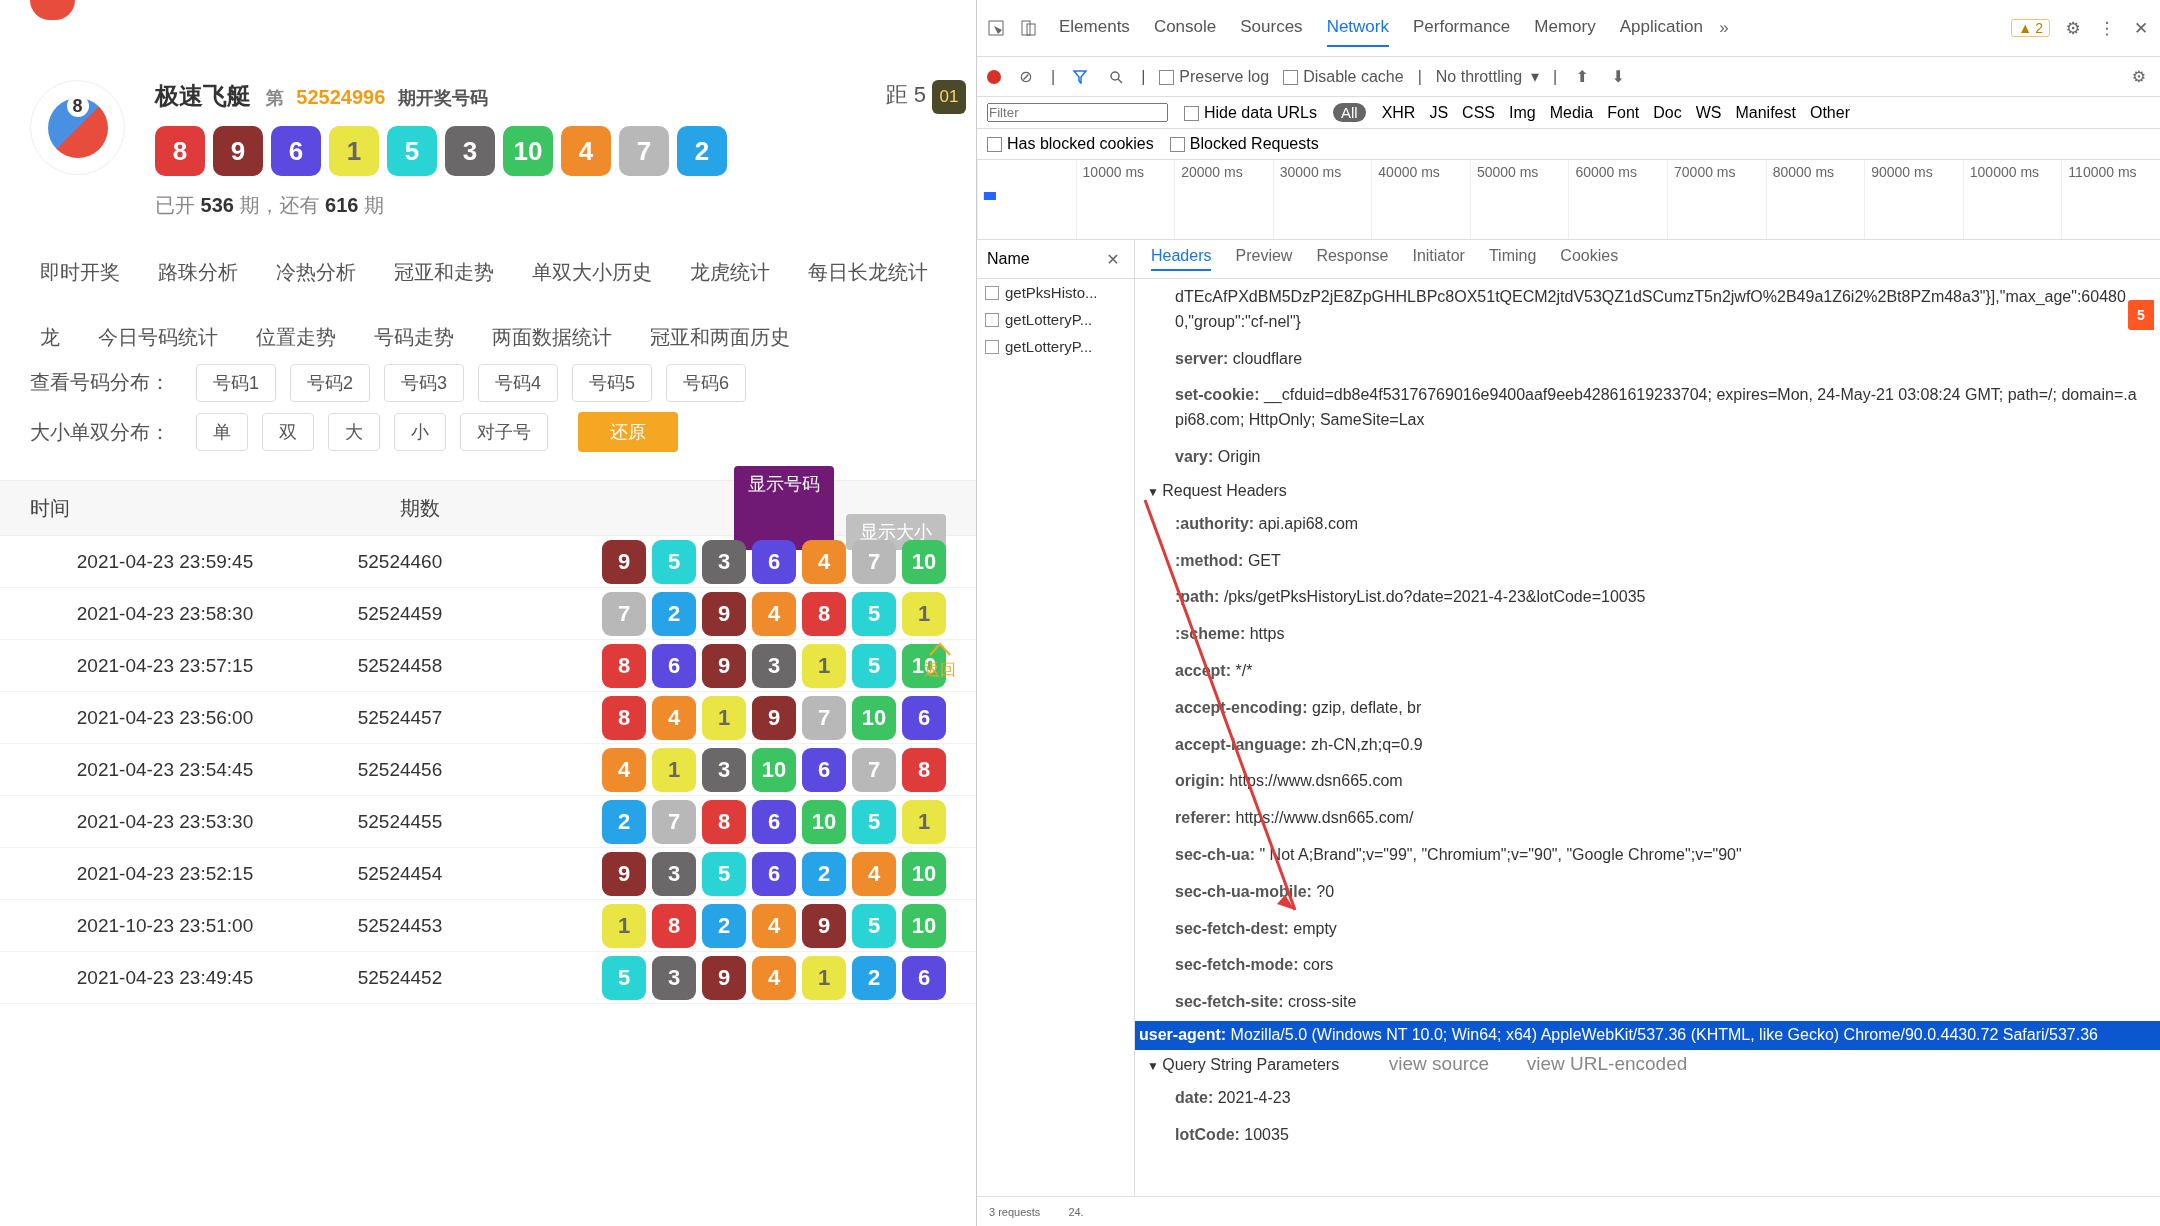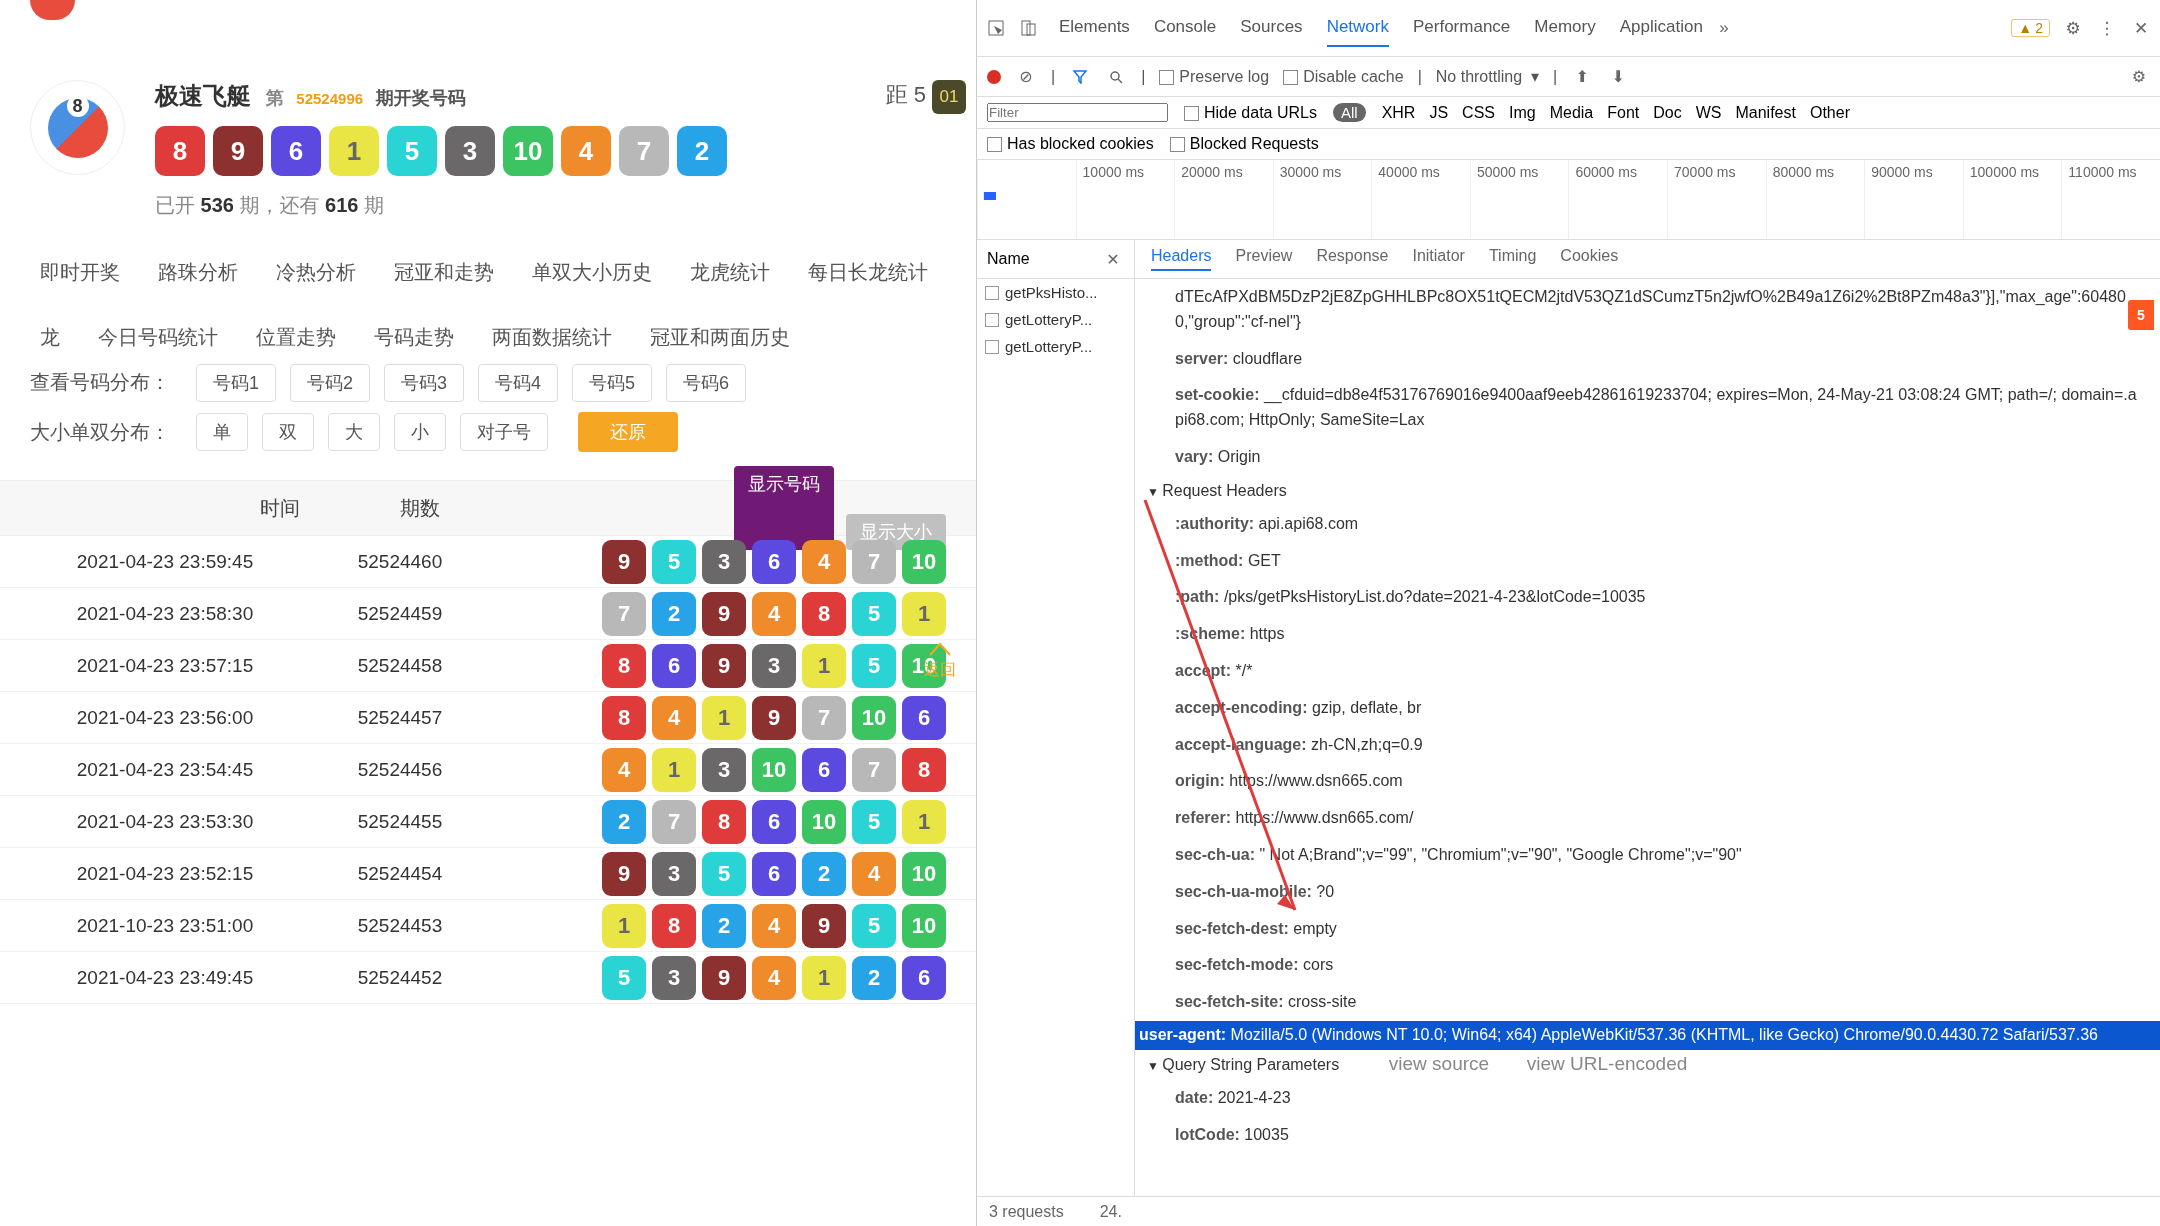--- a/index.html
+++ b/index.html
@@ -7,39 +7,39 @@
 .left { width:976px; background:#fff; position:relative; }
 .right { flex:1; background:#fff; border-left:1px solid #ccc; display:flex; flex-direction:column; }
 
 .red-dot { position:absolute; top:0; left:30px; width:45px; height:20px; background:#e74c3c; border-radius:0 0 25px 25px; }
 .header { padding:80px 30px 20px 30px; display:flex; }
 .logo { width:95px; height:95px; border-radius:50%; border:1px solid #eee; margin-right:30px; display:flex; align-items:center; justify-content:center; }
 .logo-inner { width:60px; height:60px; border-radius:50%; background:linear-gradient(135deg,#4a90e2 50%,#e74c3c 50%); position:relative; }
 .logo-inner::after { content:"8"; position:absolute; top:-3px; left:50%; transform:translateX(-50%); color:#333; font-weight:bold; font-size:18px; background:#fff; border-radius:50%; width:22px; height:22px; text-align:center; line-height:22px; }
 .title-row { font-size:24px; color:#333; font-weight:bold; }
 .title-row .di { font-size:18px; color:#888; margin-left:8px; }
-.title-row .issue { font-size:15px; color:#f39c12; margin:0 6px; }
+.title-row .issue { font-size:20px; color:#f39c12; margin:0 6px; }
 .title-row .lbl { font-size:18px; color:#555; }
 .balls { display:flex; gap:8px; margin-top:14px; }
 .ball { width:50px; height:50px; border-radius:10px; color:#fff; font-size:26px; font-weight:bold; display:flex; align-items:center; justify-content:center; }
 .sball { width:44px; height:44px; border-radius:9px; color:#fff; font-size:22px; font-weight:bold; display:inline-flex; align-items:center; justify-content:center; }
 .c1{background:#e8e545;color:#666;} .c2{background:#27a3e8;} .c3{background:#6a6868;} .c4{background:#f08b2b;} .c5{background:#2bd4d4;} .c6{background:#5b49e0;} .c7{background:#b8b8b8;} .c8{background:#e03b3b;} .c9{background:#8c3030;} .c10{background:#3cc462;}
 .stat { margin-top:16px; color:#888; font-size:20px; }
 .stat b { color:#333; }
 .tabs { display:flex; flex-wrap:wrap; gap:38px; padding:20px 40px 10px 40px; font-size:20px; color:#555; }
 .tabs span { cursor:pointer; }
 .section-title { font-size:26px; font-weight:bold; padding:30px 30px 16px 30px; }
 .filter-row { display:flex; align-items:center; gap:16px; padding:8px 30px; font-size:20px; color:#555; }
 .filter-lbl { width:150px; }
 .pill { border:1px solid #ddd; padding:8px 16px; border-radius:4px; font-size:18px; cursor:pointer;text-align:center; }
 .pill.orange { background:#f5a623; color:#fff; border:none; padding:8px 32px; }
 .back { position:absolute; right:20px; top:640px; text-align:center; color:#f5a623; font-size:16px; }
 .back svg { display:block; margin:0 auto 2px; }
 .thead { display:flex; background:#f7f7f7; margin-top:20px; border-top:1px solid #eee; border-bottom:1px solid #eee; height:56px; align-items:center; padding:0 30px; gap:20px; }
-.th-time{width:270px;text-align:right;font-size:20px;color:#444;} .th-issue{width:200px;text-align:center;font-size:20px;color:#444;}
+.th-time{width:270px;text-align:left;font-size:20px;color:#444;} .th-issue{width:200px;text-align:center;font-size:20px;color:#444;}
 .th-btns{margin-left:auto;display:flex;gap:12px;}
 .thbtn{padding:6px 14px;border-radius:4px;font-size:18px;color:#fff;}
 .thbtn.dark{background:#701a75;} .thbtn.gray{background:#c0c0c0;margin-top:48px;}
 .trow{display:flex;align-items:center;height:52px;padding:0 30px;border-bottom:1px solid #f2f2f2;}
 .trow .t{width:270px;text-align:center;font-size:19px;color:#333;} .trow .i{width:200px;text-align:center;font-size:19px;color:#333;}
 .trow .nums{margin-left:auto;display:flex;gap:6px;}
 .small-right { position:absolute; top:80px; right:10px; font-size:22px; color:#555; }
 .dark-ball{display:inline-flex;width:34px;height:34px;background:#4a4a2a;color:#f5d76e;border-radius:6px;align-items:center;justify-content:center;font-size:17px;margin-left:6px;}
 
 .dt-top{display:flex;align-items:center;height:57px;border-bottom:1px solid #ddd;padding:0 8px;gap:10px;font-size:17px;}
@@ -64,21 +64,21 @@
 .details{flex:1;overflow:auto;font-size:16px;font-family:Menlo,Consolas,monospace;color:#333;position:relative;}
 .det-tabs{display:flex;gap:24px;padding:7px 16px;border-bottom:1px solid #ddd;font-family:Arial;}
 .det-tabs span{color:#666;cursor:pointer;}
 .det-tabs span.active{color:#1a73e8;border-bottom:2px solid #1a73e8;padding-bottom:4px;}
 .hdr-block{padding:6px 22px 6px 40px;line-height:1.55;word-break:break-all;}
 .hdr-block b{color:#555;}
 .sect{padding:6px 12px;color:#333;font-family:Arial;font-size:16px;}
 .sect::before{content:"▼ ";font-size:12px;}
 .hl{background:#0b57d0;color:#fff;padding:2px 4px;}
 .src-link{color:#888;margin-left:28px;font-family:Arial;font-size:19px;cursor:pointer;}
-.status-bar{height:30px;border-top:1px solid #ddd;display:flex;align-items:center;padding:12px 12px;font-size:16px;color:#666;gap:36px;}
+.status-bar{height:30px;border-top:1px solid #ddd;display:flex;align-items:center;padding:12px 12px;font-size:11px;color:#666;gap:28px;}
 .arrow{position:absolute;left:0;top:250px;pointer-events:none;}
 .h5{position:absolute;right:6px;top:60px;width:26px;height:30px;background:#ff5722;color:#fff;display:flex;align-items:center;justify-content:center;border-radius:3px 0 0 3px;font-weight:bold;font-size:14px;}
 .cb{width:15px;height:15px;border:1px solid #888;display:inline-block;vertical-align:middle;margin-right:5px;}
 </style>
 </head>
 <body>
 
 <div class="left">
   <div class="red-dot"></div>
   <div class="small-right">

